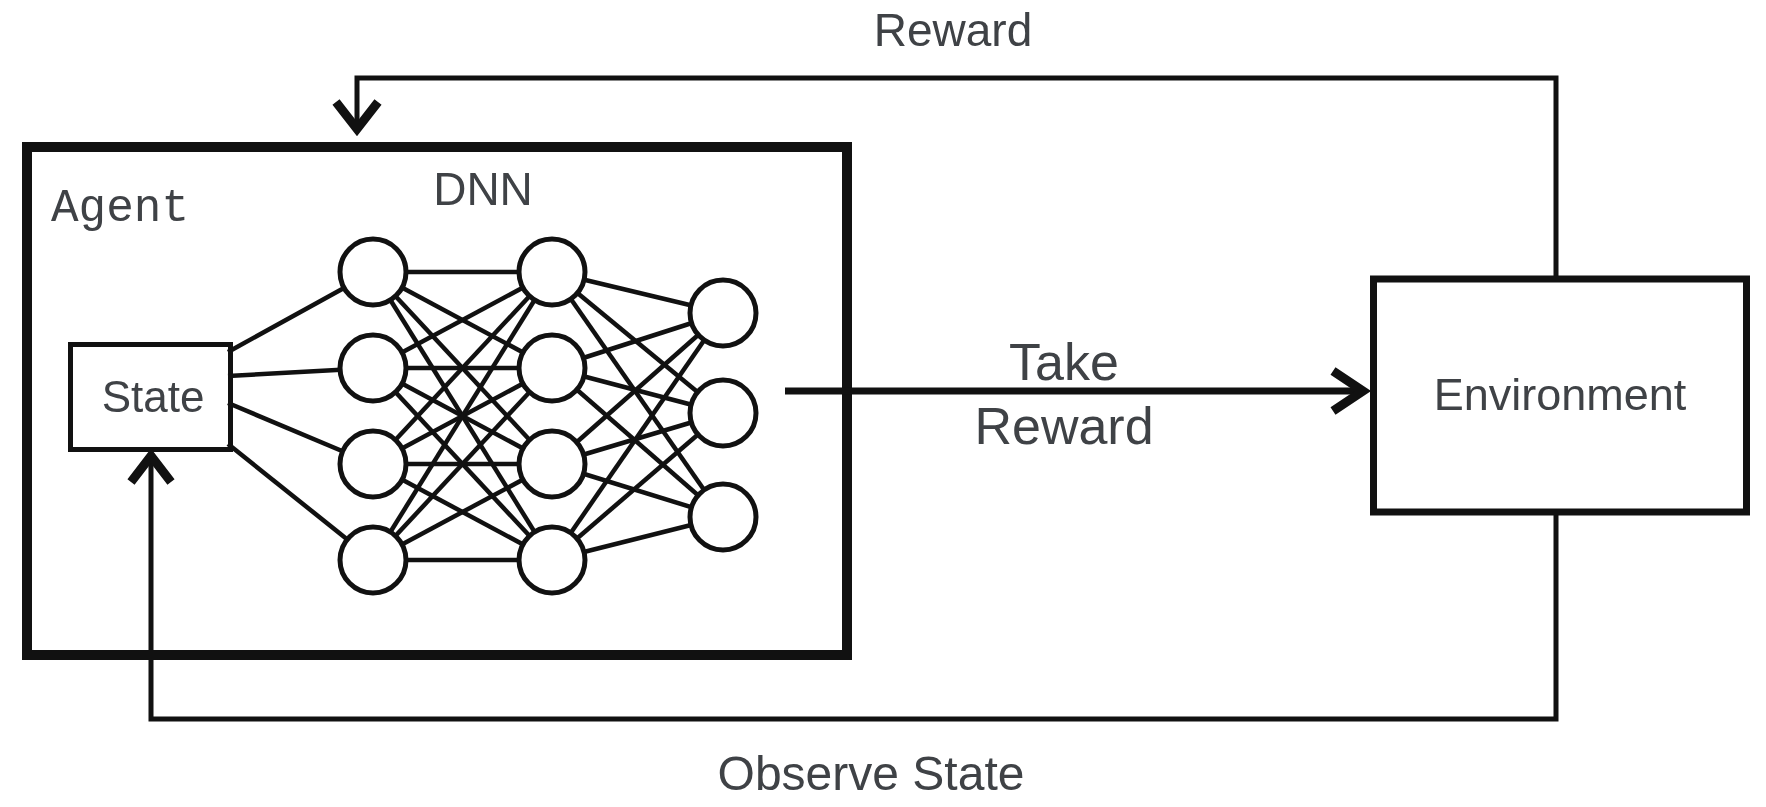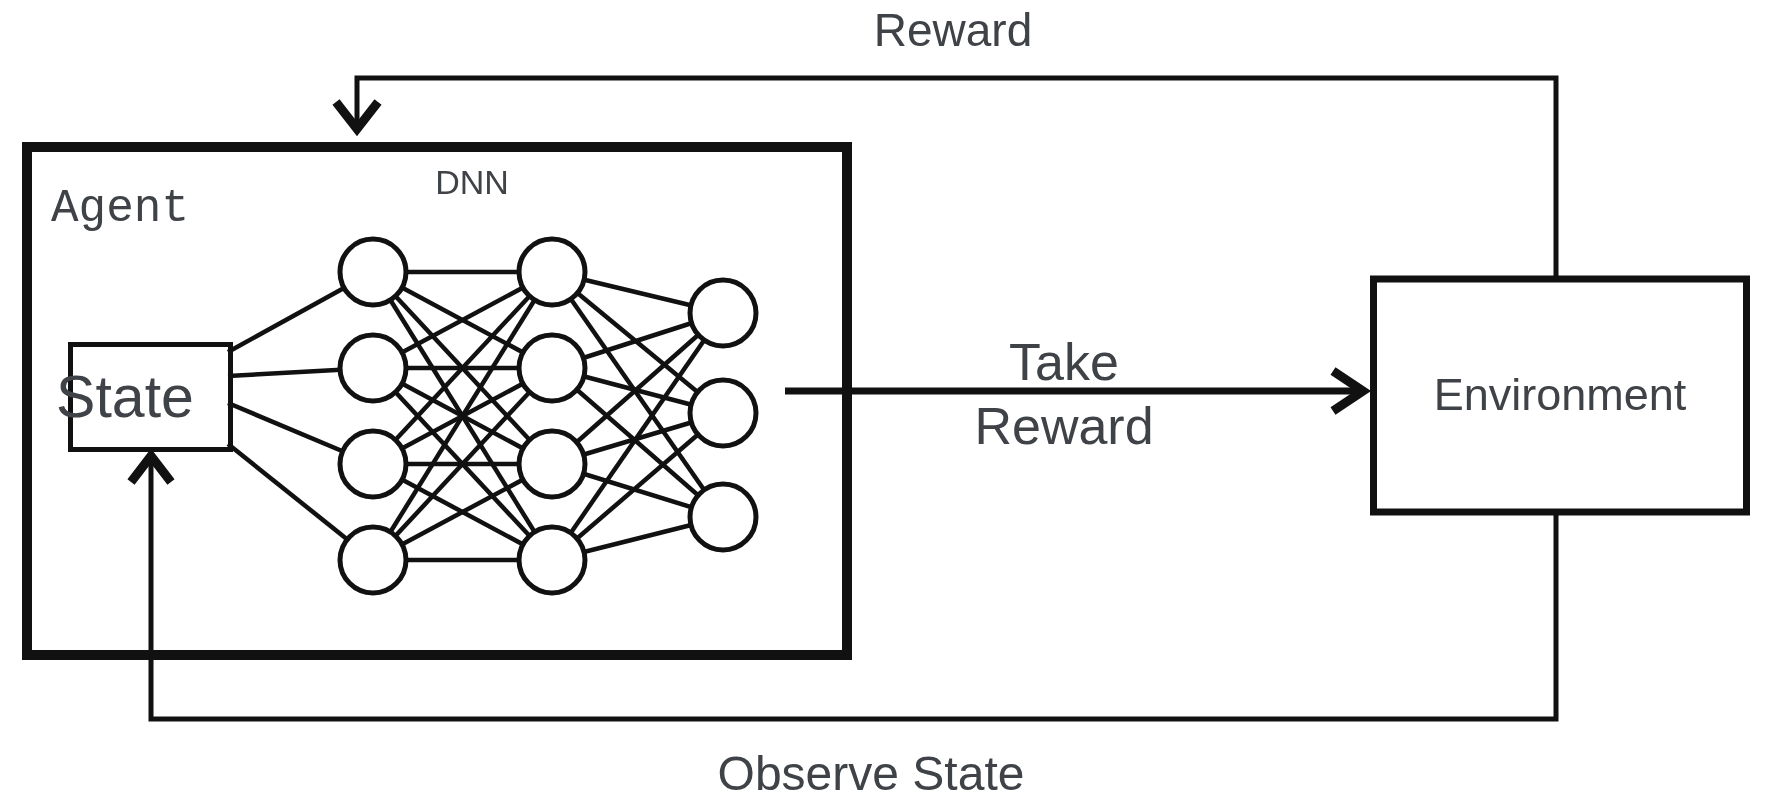--- a/index.html
+++ b/index.html
@@ -14,25 +14,25 @@
   .stage svg{position:absolute;left:0;top:0;}
   .label{
     position:absolute;
     color:#3f4246;
     white-space:nowrap;
     line-height:1.1;
   }
   .centerx{transform:translateX(-50%);}
   .lbl-reward   {left:953px;  top:5px;   font-size:46px;}
   .lbl-agent    {left:51px;   top:184px; font-size:46px;font-family:Liberation Mono, monospace;}
-  .lbl-dnn      {left:472px;  top:164px; font-size:34px;}
+  .lbl-dnn      {left:483px;  top:164px; font-size:46px;}
   .lbl-state{
-    left:56px; top:342px; width:138px; height:110px;
+    left:84px; top:342px; width:138px; height:110px;
     display:flex; align-items:center; justify-content:center;
-    font-size:59px;
+    font-size:44px;
   }
   .lbl-take-action{
     left:1064px; top:330px; text-align:center; font-size:52px;
   }
   .lbl-take-action span{display:block; line-height:64px;}
   .lbl-environment{
     left:1374px; top:279px; width:372px; height:232px;
     display:flex; align-items:center; justify-content:center;
     font-size:45px;
   }

